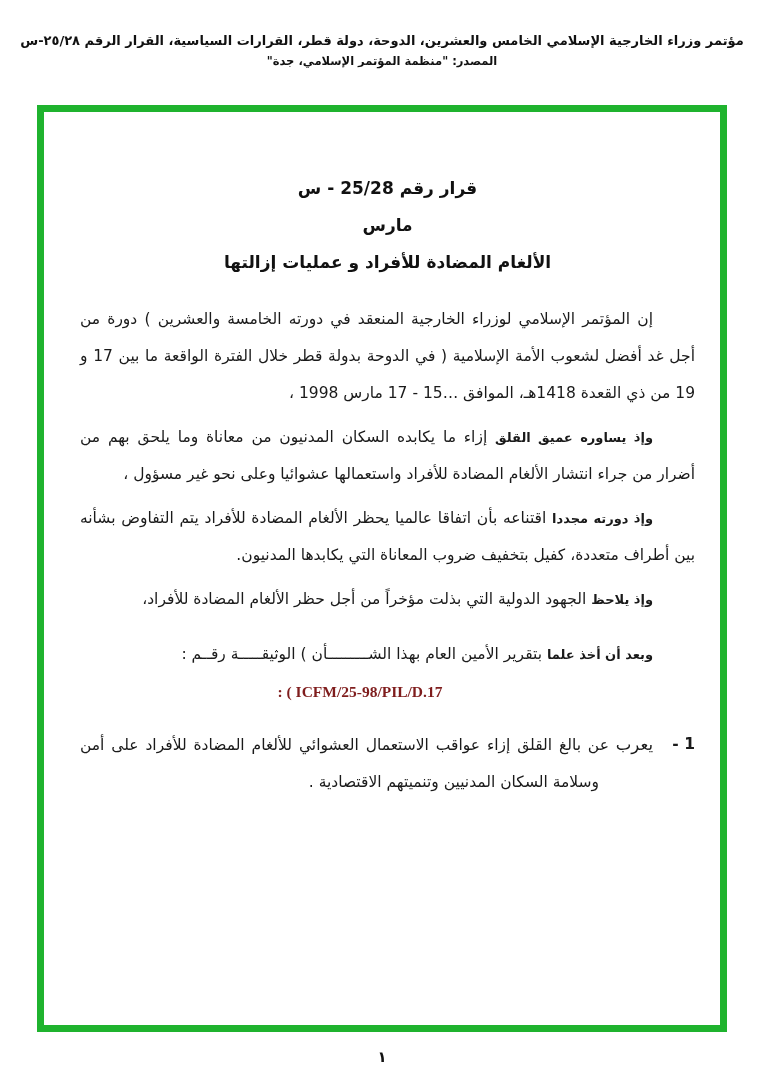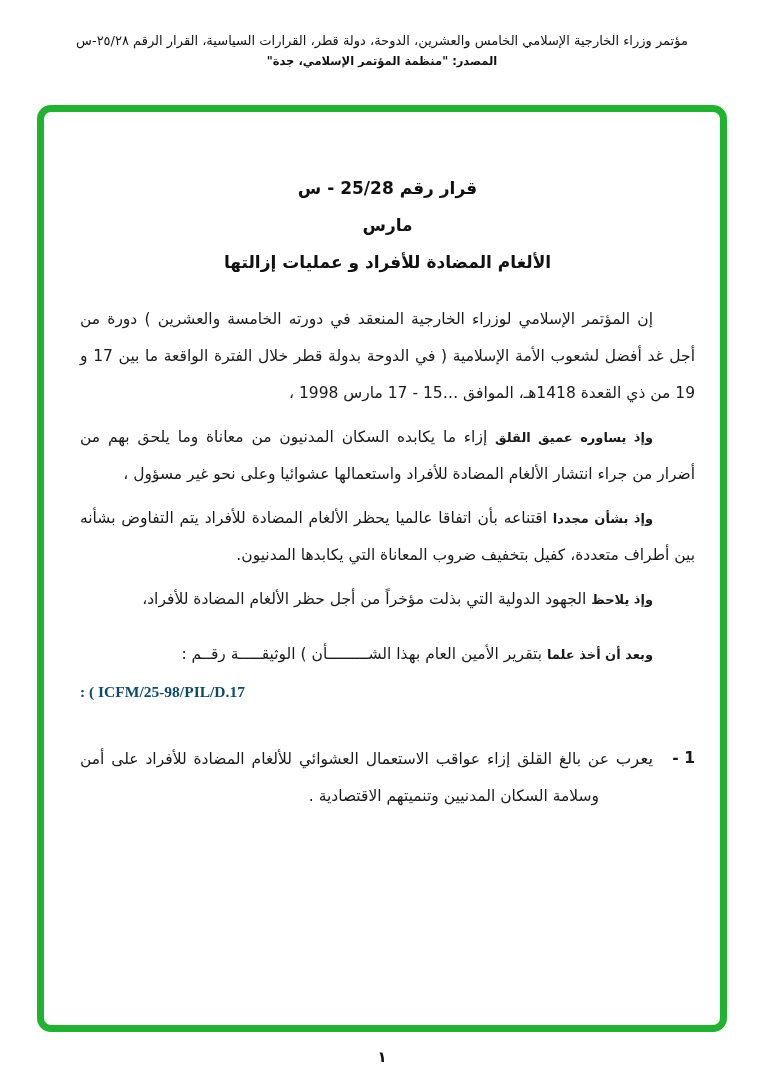--- a/index.html
+++ b/index.html
@@ -8,51 +8,51 @@
   body {
     width:764px; height:1082px; position:relative;
     font-family:"DejaVu Sans", sans-serif;
     color:var(--ink);
     overflow:hidden;
   }
   .doc-header {
     position:absolute; top:33px; left:0; right:0;
     text-align:center; direction:rtl; color:#111;
   }
-  .doc-header .h1 { font-size:13px; font-weight:normal; letter-spacing:0; }
+  .doc-header .h1 { font-size:13px; font-weight:bold; letter-spacing:0; }
   .doc-header .h2 { font-size:11.5px; font-weight:bold; margin-top:6px; }
 
   .green-frame {
     position:absolute; left:37px; top:105px;
     width:690px; height:927px;
     border:7px solid var(--green);
-    border-radius:14px;
+    border-radius:0;
     background:#fff;
   }
   .content {
     direction:rtl; height:100%;
     padding:58px 25px 0 36px;
   }
   .title-block {
     text-align:center; font-weight:bold; font-size:17px;
     line-height:37px; margin-bottom:20px; color:#111;
   }
   .para {
     font-size:15.5px; line-height:37px;
     text-align:justify; text-indent:42px;
     margin:0 0 7px 0;
   }
   .para .lead { font-weight:bold; font-size:13px; }
   .para.extra-gap { margin-bottom:18px; }
   .docref {
-    direction:ltr; text-align:left;
-    margin:2px 55px 36px 0;
+    direction:ltr; text-align:center;
+    margin:2px 55px 22px 0;
     font-family:"Liberation Serif", serif;
     font-size:15.5px; font-weight:600; line-height:24px;
-    color:#0c4a6e;
+    color:#7f1d1d;
   }
   .item {
     display:flex; gap:12px;
     font-size:15.5px; line-height:37px; margin-top:8px;
   }
   .item .num { font-weight:bold; white-space:nowrap; min-width:30px; }
   .item .itext {
     flex:1; text-align:justify;
     padding-right:54px; text-indent:-54px;
   }
@@ -79,21 +79,21 @@
         <div>قرار رقم 25/28 - س</div>
         <div>مارس</div>
         <div>الألغام المضادة للأفراد و عمليات إزالتها</div>
       </div>
 
       <p class="para"><span>إن المؤتمر الإسلامي لوزراء الخارجية المنعقد في دورته الخامسة والعشرين ) دورة من أجل غد أفضل لشعوب الأمة الإسلامية ( في الدوحة بدولة قطر خلال الفترة الواقعة ما بين 17 و 19 من ذي القعدة 1418هـ، الموافق …15 - 17⁩ مارس 1998 ،</span></p>
 
       <p class="para"><span class="lead">وإذ يساوره عميق القلق</span> <span>إزاء ما يكابده السكان المدنيون من معاناة وما يلحق بهم من أضرار من جراء انتشار الألغام المضادة للأفراد واستعمالها عشوائيا وعلى نحو غير مسؤول ،</span></p>
 
 
-      <p class="para"><span class="lead">وإذ بشأن مجددا</span> <span>اقتناعه بأن اتفاقا عالميا يحظر الألغام المضادة للأفراد يتم التفاوض بشأنه بين أطراف متعددة، كفيل بتخفيف ضروب المعاناة التي يكابدها المدنيون.</span></p>
+      <p class="para"><span class="lead">وإذ دورته مجددا</span> <span>اقتناعه بأن اتفاقا عالميا يحظر الألغام المضادة للأفراد يتم التفاوض بشأنه بين أطراف متعددة، كفيل بتخفيف ضروب المعاناة التي يكابدها المدنيون.</span></p>
 
 
       <p class="para extra-gap"><span class="lead">وإذ يلاحظ</span> <span>الجهود الدولية التي بذلت مؤخراً من أجل حظر الألغام المضادة للأفراد،</span></p>
 
       <p class="para"><span class="lead">وبعد أن أخذ علما</span> <span>بتقرير الأمين العام بهذا الشـــــــــأن ) الوثيقـــــة رقــم :</span></p>
 
       <div class="docref">: ( ICFM/25-98/PIL/D.17</div>
 
       <div class="item">
         <span class="num">1 -</span>

